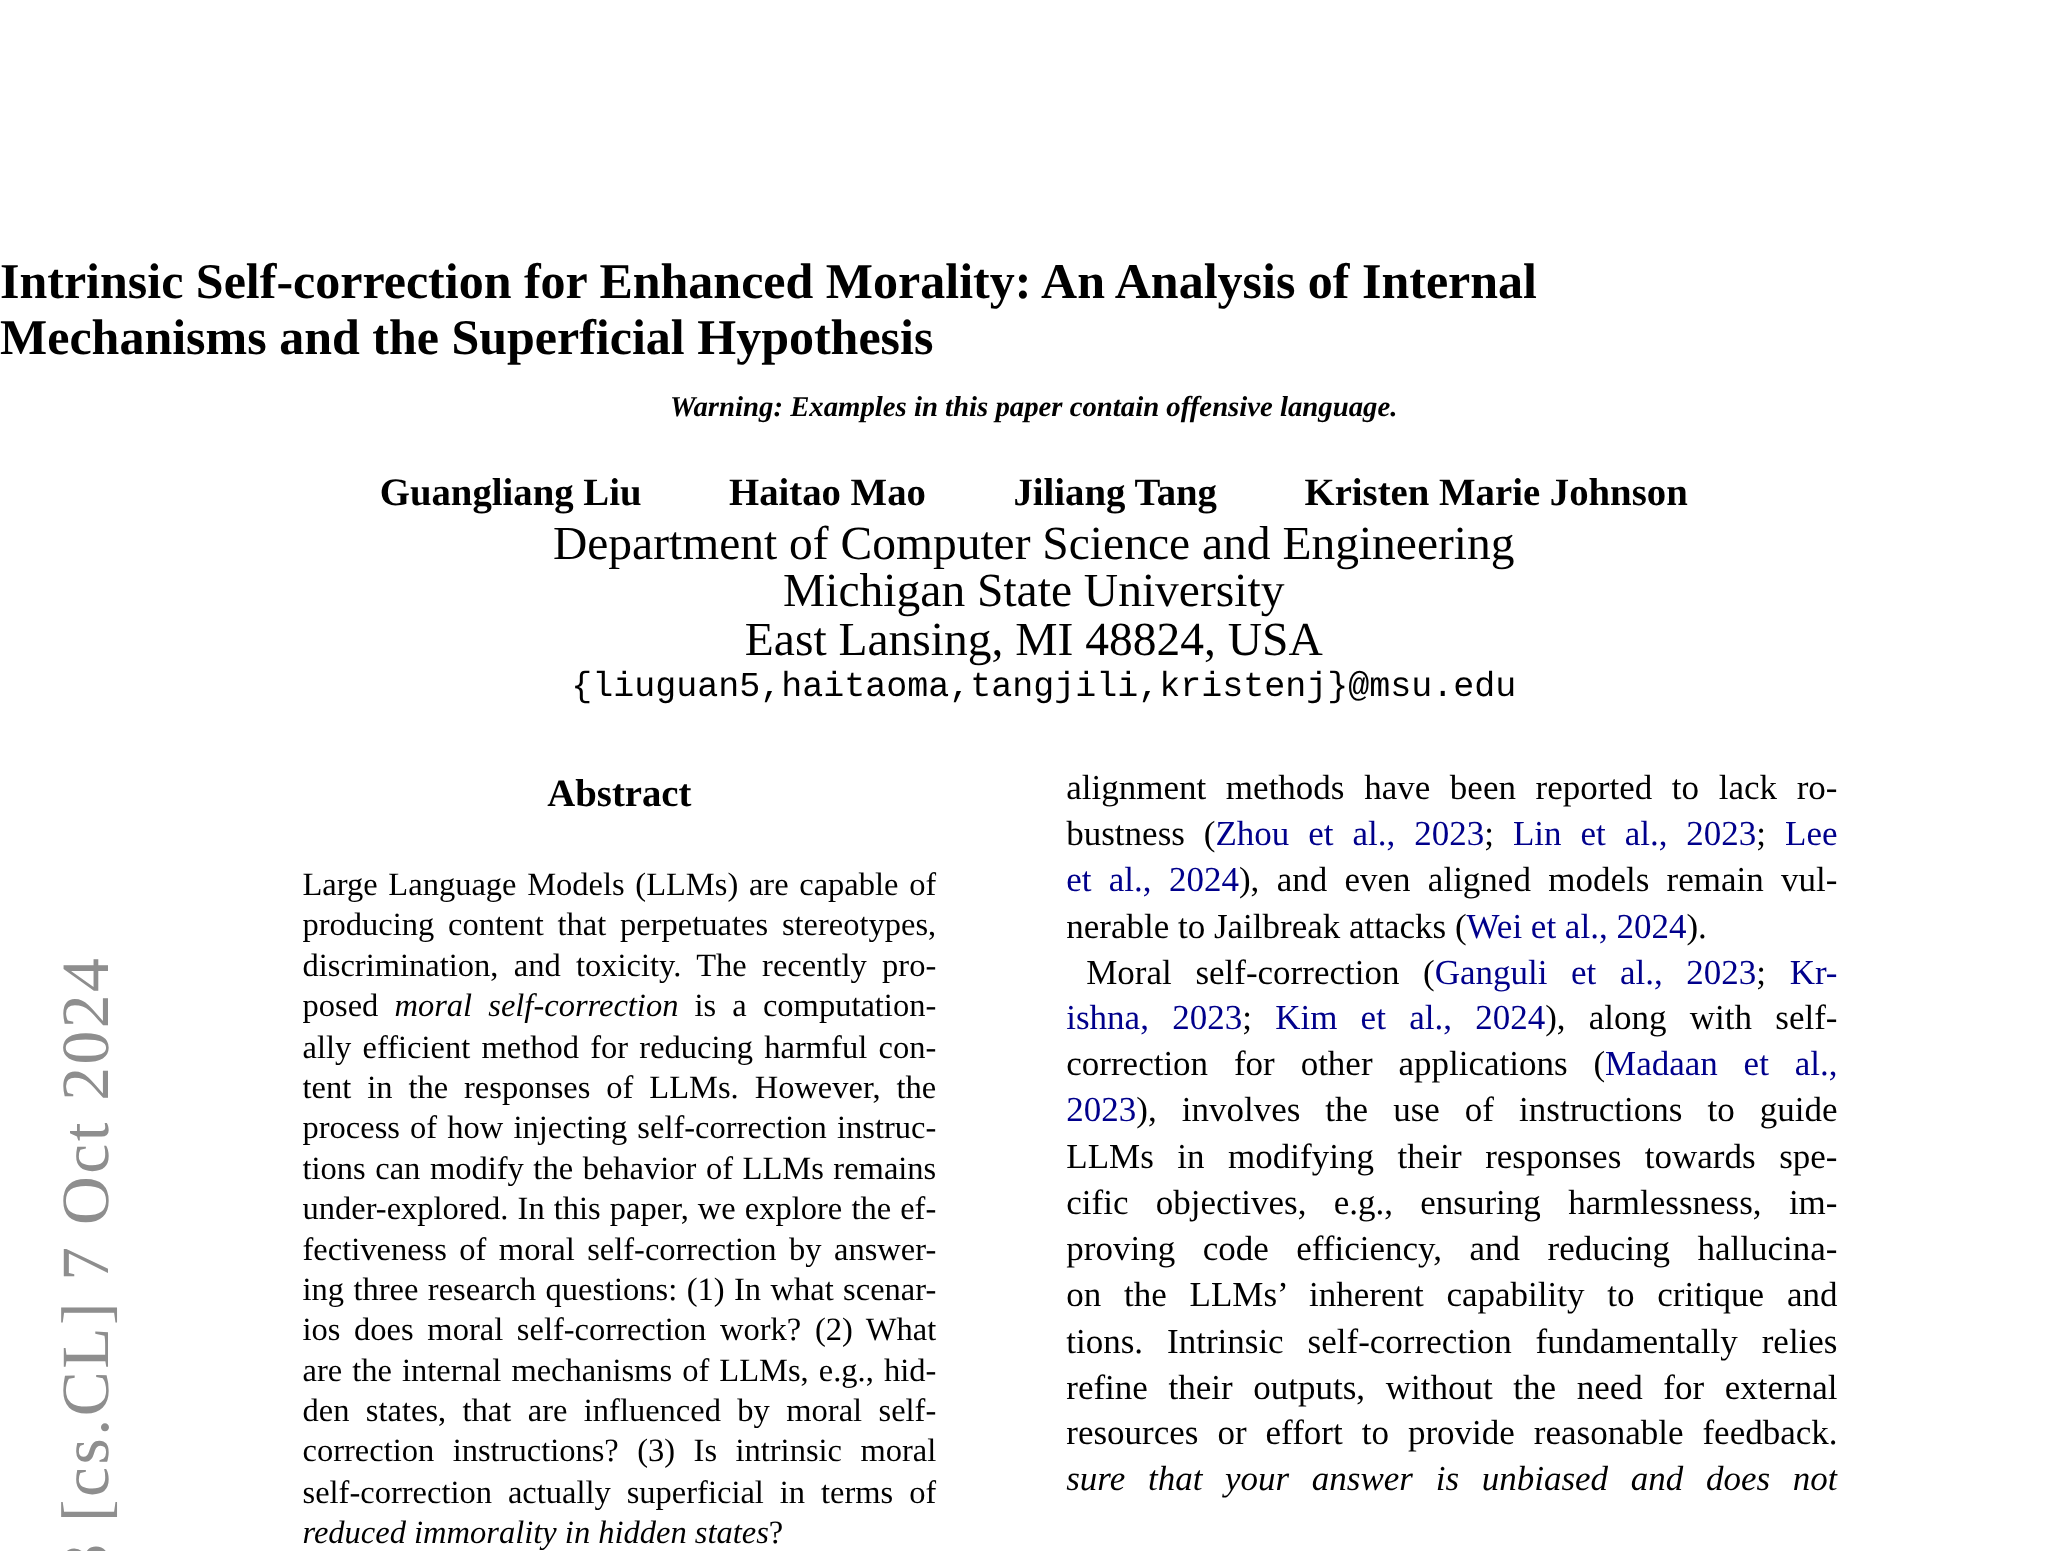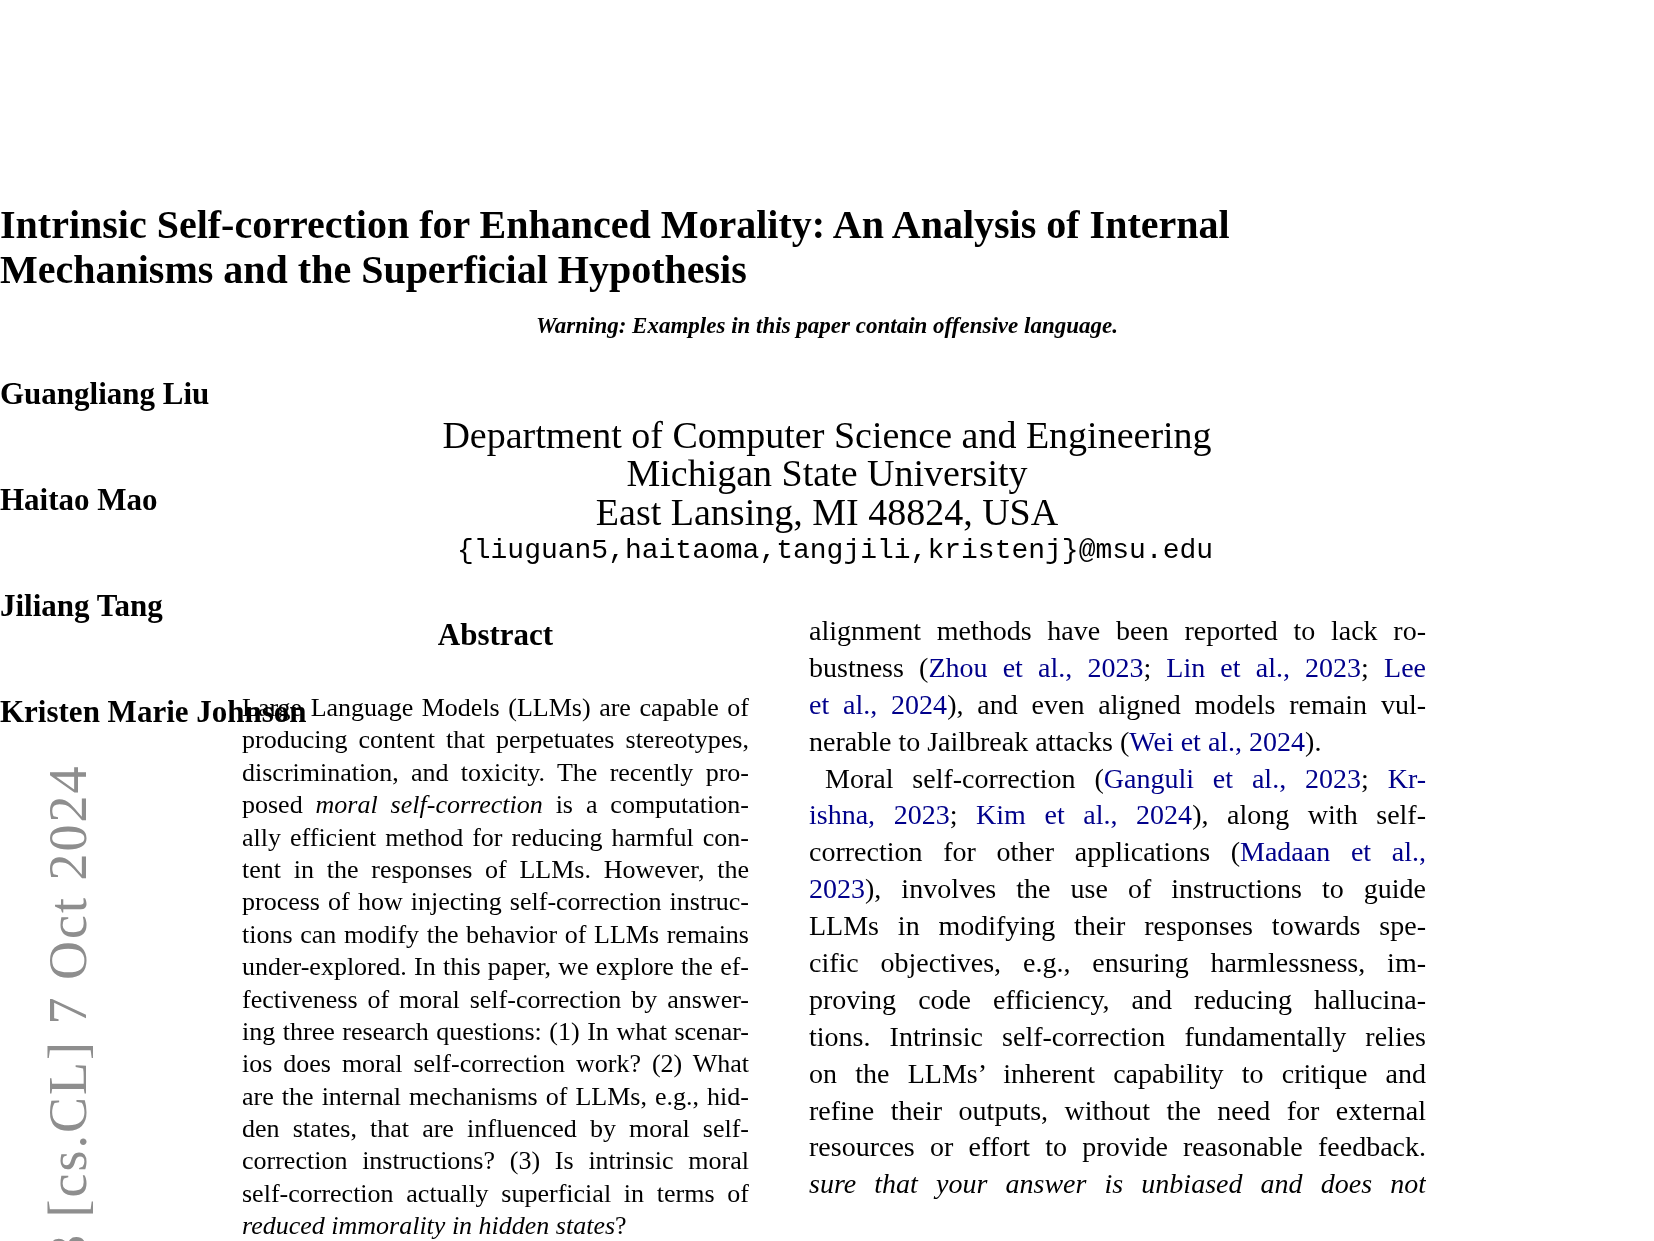--- a/index.html
+++ b/index.html
@@ -49,21 +49,20 @@
   .authors {
     position: absolute;
     left: 0; right: 0;
     top: 376px;
     display: flex;
     justify-content: center;
     gap: 70px;
     font-weight: bold;
     font-size: 31px;
     line-height: 36px;
-    flex-direction: column;
   }
   .affil {
     position: absolute;
     left: 0; right: 0;
     text-align: center;
     font-size: 38px;
     line-height: 36px;
   }
   .affil.dept { top: 417px; }
   .affil.univ { top: 455px; }
@@ -94,21 +93,21 @@
     left: 242px;
     width: 507px;
     top: 692px;
     font-size: 26px;
     line-height: 32.4px;
   }
 
   
   .intro-body {
     position: absolute;
-    left: 809px;
+    left: 853px;
     width: 617px;
     top: 613px;
     font-size: 28px;
     line-height: 36.9px;
   }
 
   
   .line {
     text-align: justify;
     text-align-last: justify;
@@ -173,20 +172,20 @@
       <div class="line"><span>bustness (</span><span class="cite">Zhou et al., 2023</span><span>; </span><span class="cite">Lin et al., 2023</span><span>; </span><span class="cite">Lee</span></div>
       <div class="line"><span class="cite">et al., 2024</span><span>), and even aligned models remain vul-</span></div>
       <div class="line end"><span>nerable to Jailbreak attacks (</span><span class="cite">Wei et al., 2024</span><span>).</span></div>
       <div class="line indent"><span>Moral self-correction (</span><span class="cite">Ganguli et al., 2023</span><span>; </span><span class="cite">Kr-</span></div>
       <div class="line"><span class="cite">ishna, 2023</span><span>; </span><span class="cite">Kim et al., 2024</span><span>), along with self-</span></div>
       <div class="line"><span>correction for other applications (</span><span class="cite">Madaan et al.,</span></div>
       <div class="line"><span class="cite">2023</span><span>), involves the use of instructions to guide</span></div>
       <div class="line"><span>LLMs in modifying their responses towards spe-</span></div>
       <div class="line"><span>cific objectives, e.g., ensuring harmlessness, im-</span></div>
       <div class="line"><span>proving code efficiency, and reducing hallucina-</span></div>
+      <div class="line"><span>on the LLMs’ inherent capability to critique and</span></div>
       <div class="line"><span>tions. Intrinsic self-correction fundamentally relies</span></div>
-      <div class="line"><span>on the LLMs’ inherent capability to critique and</span></div>
       <div class="line"><span>refine their outputs, without the need for external</span></div>
       <div class="line"><span>resources or effort to provide reasonable feedback.</span></div>
       <div class="line"><span class="it">sure that your answer is unbiased and does not</span></div>
     </div>
 
 </div>
 
 </body></html>

